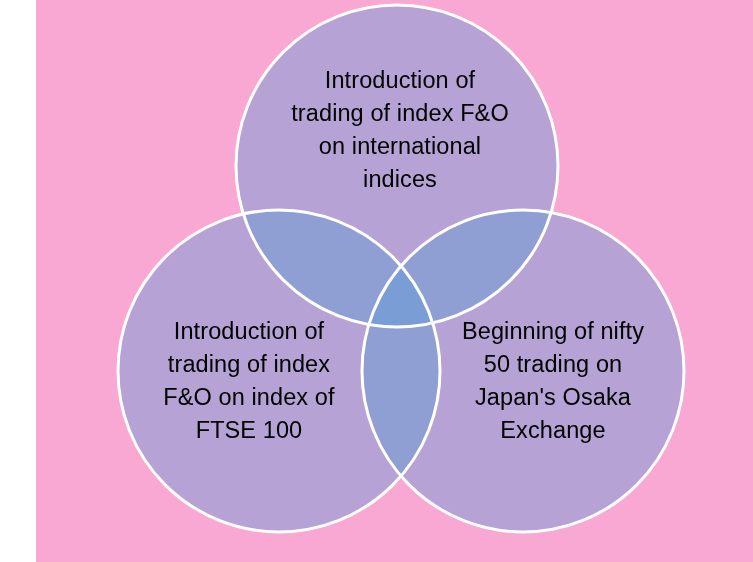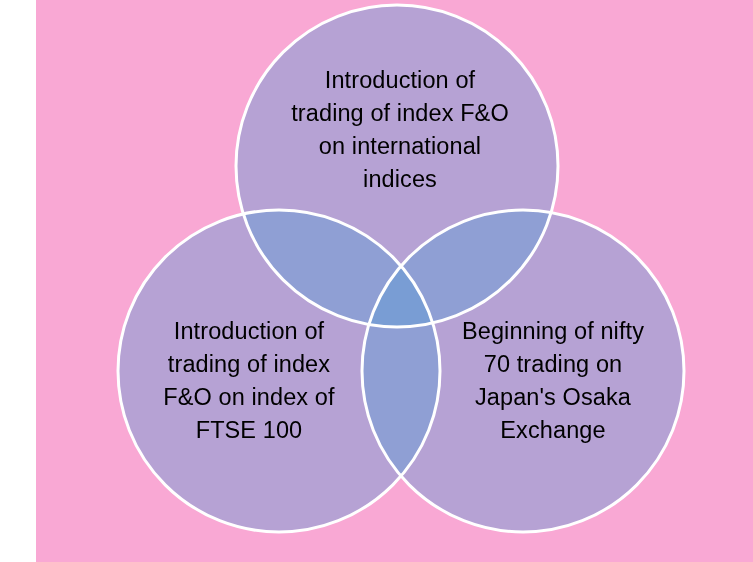--- a/index.html
+++ b/index.html
@@ -78,17 +78,17 @@
 trading of index F&amp;O
 on international
 indices</div>
 
   <div class="venn-label label-left">Introduction of
 trading of index
 F&amp;O on index of
 FTSE 100</div>
 
   <div class="venn-label label-right">Beginning of nifty
-70 trading on
+50 trading on
 Japan's Osaka
 Exchange</div>
 
 </div>
 
 </body></html>

